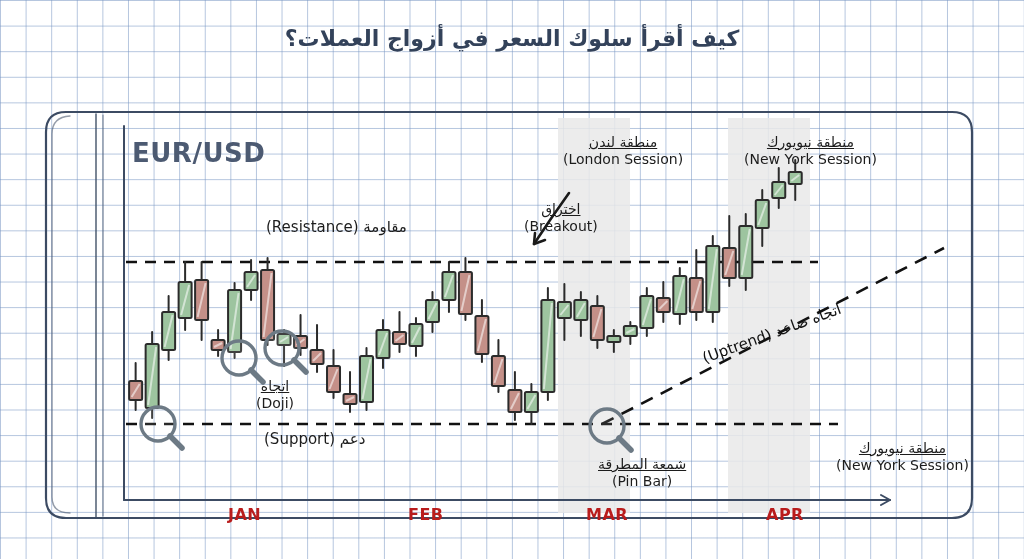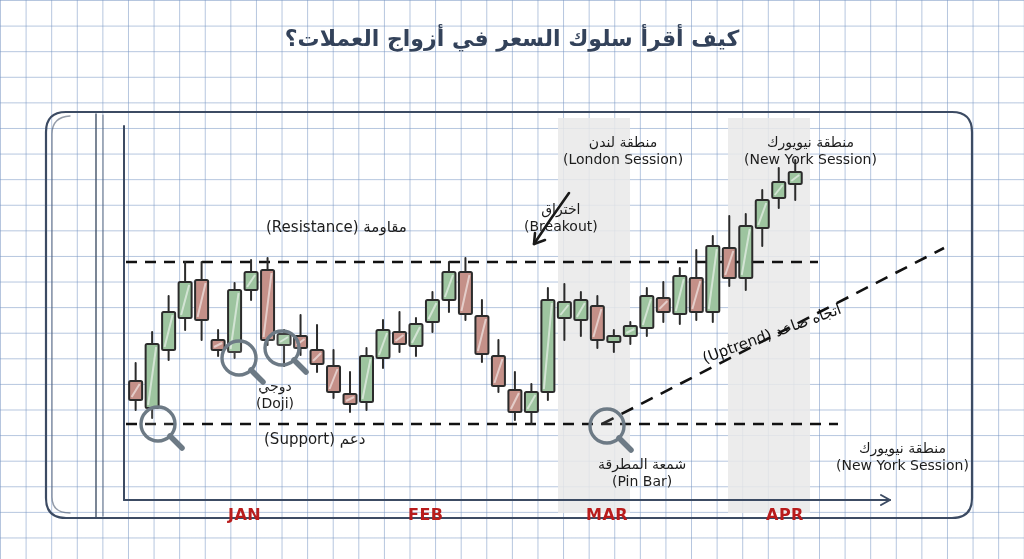--- a/index.html
+++ b/index.html
@@ -34,21 +34,21 @@
   .pair-label{
     position:absolute;left:14px;top:20px;
     font-size:26px;font-weight:bold;color:#4c5a72;letter-spacing:.5px;
     font-family:"DejaVu Sans", sans-serif;
     text-shadow:0 1px 0 rgba(255,255,255,.6);
   }
   .lbl{
     position:absolute;font-family:"DejaVu Sans", sans-serif;color:#1c1c1c;
     text-align:center;line-height:1.22;white-space:nowrap;
   }
-  .lbl .ar{display:block;font-size:14px;}
+  .lbl .ar{display:block;font-size:14px;text-decoration:underline;}
   .lbl .en{display:block;font-size:14px;}
   .label-resistance{left:258px;top:222px;font-size:15px;direction:rtl;padding-left:8px;}
   .label-support{left:262px;top:430px;font-size:15px;direction:rtl;}
   .label-uptrend{
     left:700px;top:345px;transform:rotate(-20deg);transform-origin:left top;
     font-size:15px;direction:rtl;color:#111;
   }
   .axis-months{position:absolute;left:118px;top:505px;width:788px;height:30px;}
   .month{
     position:absolute;top:0;font-size:16px;font-weight:bold;color:#b91c1c;
@@ -67,20 +67,21 @@
     <path d="M96,114 L96,517" stroke-width="1.6" opacity=".85"></path>
     <path d="M103,115 L103,516" stroke-width="1.2" opacity=".6"></path>
   </g>
 </svg>
 
 <div class="chart">
 
   <div class="session-band band-london"></div>
   <div class="session-band band-ny"></div>
 
+  <div class="pair-label">EUR/USD</div>
 
   <svg class="chart-svg" viewBox="0 0 788 395">
 
     <g stroke="#3c4b63" fill="none" stroke-width="2" stroke-linecap="round">
       <path d="M6,8 L6,382"></path>
       <path d="M6,382 L772,382"></path>
       <path d="M772,382 l-9,-5 M772,382 l-9,5"></path>
     </g>
 
     <g stroke="#111" stroke-width="2.6" stroke-dasharray="11 8" stroke-linecap="butt">
@@ -325,21 +326,21 @@
   <div class="lbl label-resistance" style="position:absolute;left:140px;top:100px;">مقاومة (Resistance)</div>
 
   <div class="lbl label-support" style="position:absolute;left:146px;top:312px;">دعم (Support)</div>
 
   <div class="lbl" style="left:406px;top:83px;">
     <span class="ar">اختراق</span>
     <span class="en">(Breakout)</span>
   </div>
 
   <div class="lbl" style="left:138px;top:260px;">
-    <span class="ar">دوجي</span>
+    <span class="ar">اتجاه</span>
     <span class="en">(Doji)</span>
   </div>
 
   <div class="lbl" style="left:480px;top:338px;">
     <span class="ar">شمعة المطرقة</span>
     <span class="en">(Pin Bar)</span>
   </div>
 
   <div class="lbl" style="left:445px;top:16px;">
     <span class="ar">منطقة لندن</span>

